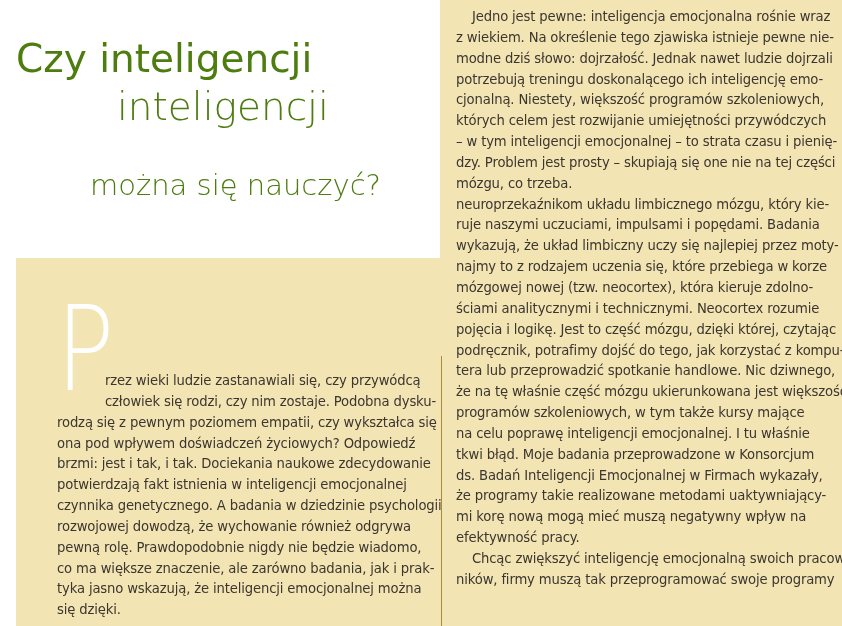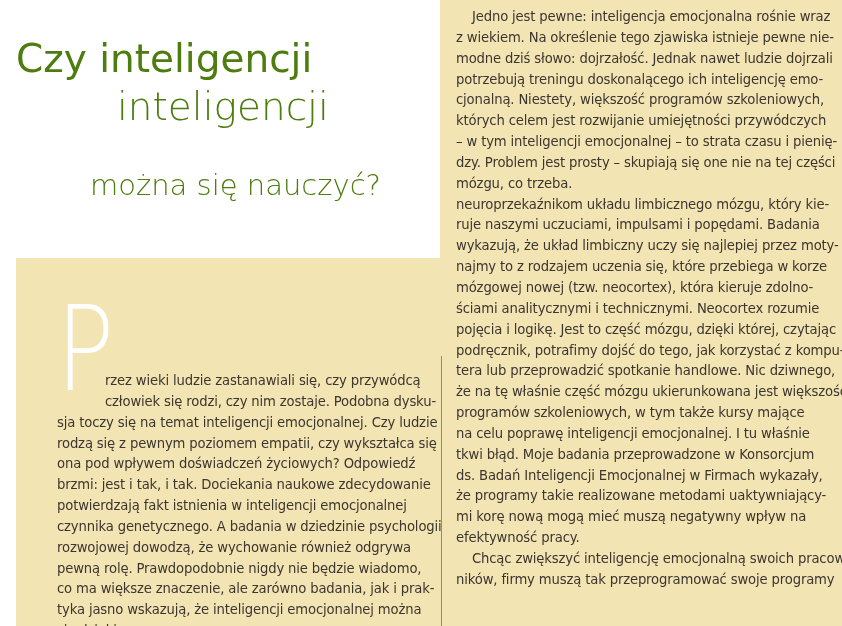--- a/index.html
+++ b/index.html
@@ -119,21 +119,20 @@
 
 <h1 class="title" id="title-line1">Czy inteligencji</h1>
 <h1 class="title" id="title-line2">inteligencji</h1>
 <h2 class="title" id="title-line3">można się nauczyć?</h2>
 
 <div class="dropcap">P</div>
 
 <div class="col body-text" id="col-left">
   <span class="line indent-drop">rzez wieki ludzie zastanawiali się, czy przywódcą</span>
   <span class="line indent-drop">człowiek się rodzi, czy nim zostaje. Podobna dysku-</span>
-  <span class="line">sja toczy się na temat inteligencji emocjonalnej. Czy ludzie</span>
   <span class="line">rodzą się z pewnym poziomem empatii, czy wykształca się</span>
   <span class="line">ona pod wpływem doświadczeń życiowych? Odpowiedź</span>
   <span class="line">brzmi: jest i tak, i tak. Dociekania naukowe zdecydowanie</span>
   <span class="line">potwierdzają fakt istnienia w inteligencji emocjonalnej</span>
   <span class="line">czynnika genetycznego. A badania w dziedzinie psychologii</span>
   <span class="line">rozwojowej dowodzą, że wychowanie również odgrywa</span>
   <span class="line">pewną rolę. Prawdopodobnie nigdy nie będzie wiadomo,</span>
   <span class="line">co ma większe znaczenie, ale zarówno badania, jak i prak-</span>
   <span class="line">tyka jasno wskazują, że inteligencji emocjonalnej można</span>
   <span class="line">się dzięki.</span>

